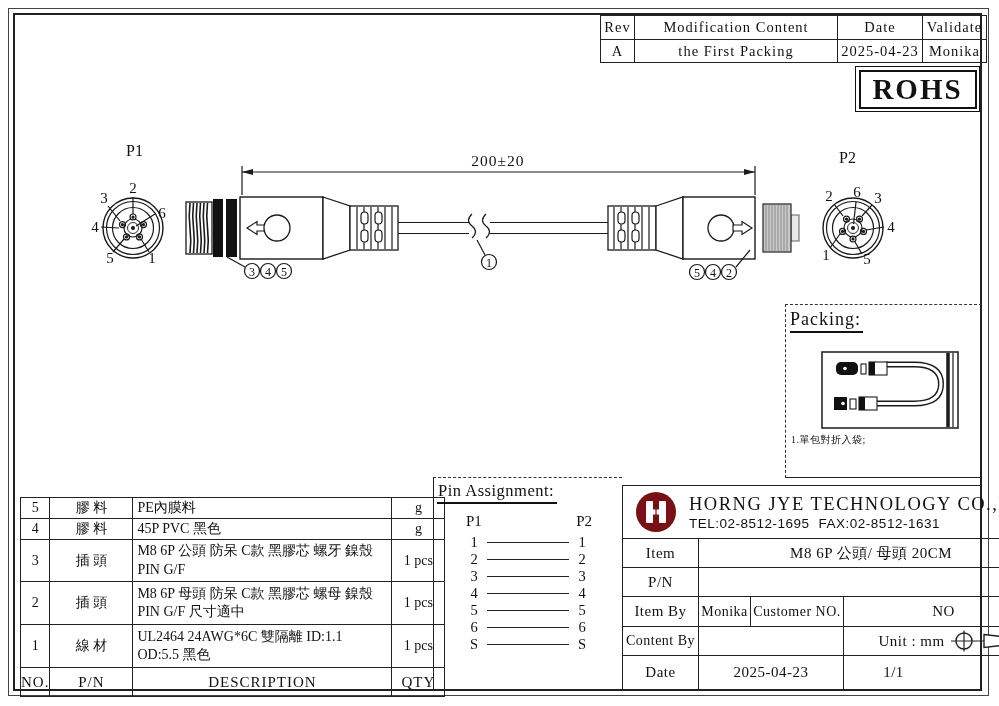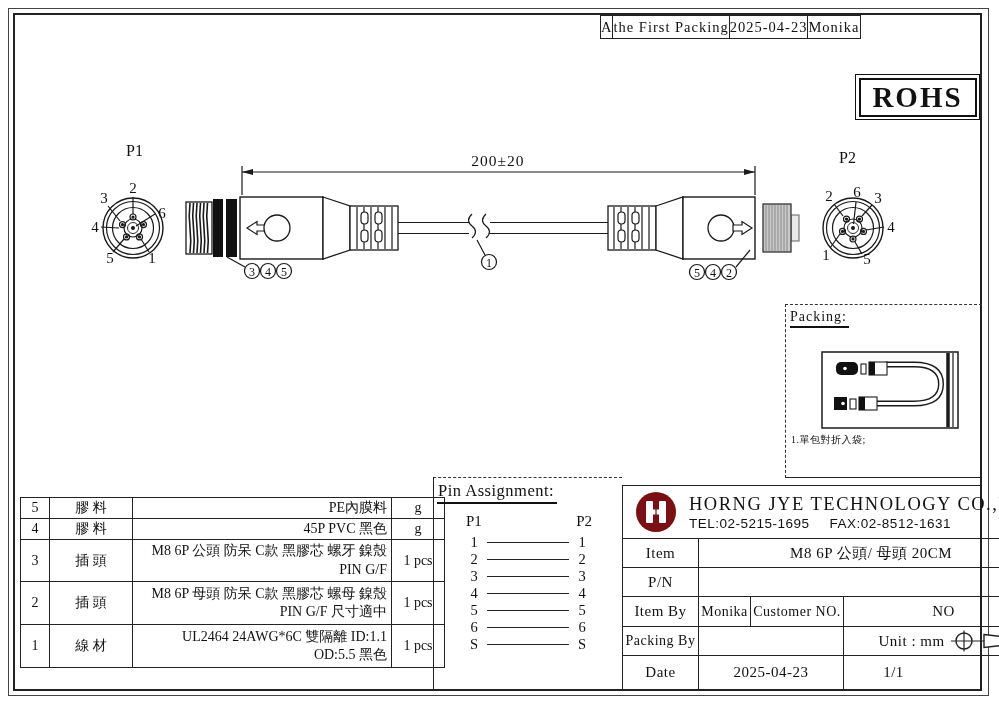--- a/index.html
+++ b/index.html
@@ -13,38 +13,38 @@
   .border-outer{left:8px;top:8px;width:981px;height:688px;border:1px solid #444;}
   .border-inner{left:13px;top:13px;width:969px;height:678px;border:2px solid #222;}
 
   
   table{border-collapse:collapse;table-layout:fixed;}
   td,th{border:1.5px solid #222;font-weight:normal;padding:0;overflow:hidden;}
   .rev-table{left:600px;top:15px;}
   .rev-table td{font-size:14.5px;text-align:center;letter-spacing:1px;}
 
   
-  .rohs-box{left:855px;top:74px;width:125px;height:46px;border:1.5px solid #111;padding:2.5px;}
+  .rohs-box{left:855px;top:66px;width:125px;height:46px;border:1.5px solid #111;padding:2.5px;}
   .rohs-inner{width:100%;height:100%;border:2.5px solid #111;box-sizing:border-box;
     display:flex;align-items:center;justify-content:center;
     font-size:29px;font-weight:bold;letter-spacing:2px;}
 
   
   .packing-box{left:785px;top:304px;width:197px;height:174px;
     border-top:1.5px dashed #333;border-left:1.5px dashed #333;border-bottom:1.5px solid #222;}
-  .packing-title{display:inline-block;margin:4px 0 0 4px;font-size:14px;letter-spacing:1px;
+  .packing-title{display:inline-block;margin:4px 0 0 4px;font-size:18px;letter-spacing:1px;
     border-bottom:2.5px solid #111;padding:0 2px 1px 0;}
   .packing-note{position:absolute;left:5px;font-size:10px;letter-spacing:0.5px;white-space:nowrap;}
   .packing-note.n1{top:128px;}
   .packing-note.n2{top:148px;}
 
   
   .bom-table{left:20px;top:497px;}
   .bom-table td{font-size:14px;text-align:center;}
-  .bom-table td.desc{text-align:right;padding:0 4px;line-height:1.32;}
+  .bom-table td.desc{text-align:left;padding:0 4px;line-height:1.32;}
   .bom-table tr.hdr td{font-size:15px;letter-spacing:1px;}
 
   
   .pin-box{left:433px;top:477px;width:189px;height:213px;
     border-top:1.5px dashed #333;border-left:1.5px solid #222;}
   .pin-title{display:inline-block;margin:3px 0 0 3px;font-size:16.5px;letter-spacing:0.5px;
     border-bottom:2.5px solid #111;padding:0 3px 1px 1px;white-space:nowrap;}
   .pin-heads{display:flex;margin:9px 30px 4px 32px;justify-content:space-between;font-size:15px;}
   .pin-row{display:flex;align-items:center;height:17px;padding:0 34px;font-size:14.5px;}
   .pin-row .lbl{width:12px;text-align:center;}
@@ -56,34 +56,40 @@
     display:grid;grid-template-rows:53px 29px 29px 30px 29px 33.5px;}
   .tb-row{display:grid;border-bottom:1.5px solid #222;}
   .tb-row:last-child{border-bottom:none;}
   .tb-cell{border-right:1.5px solid #222;display:flex;align-items:center;justify-content:center;
     font-size:15px;letter-spacing:0.5px;box-sizing:border-box;}
   .tb-cell:last-child{border-right:none;}
   .company-row{display:flex;align-items:center;border-bottom:1.5px solid #222;padding-left:12px;}
   .company-text{margin-left:12px;}
   .company-name{font-size:18.5px;letter-spacing:1.5px;white-space:nowrap;}
   .telfax{font-family:"Liberation Sans","DejaVu Sans",sans-serif;font-size:13.5px;letter-spacing:0.5px;margin-top:1px;}
-  .telfax .fax{margin-left:20px;}
+  .telfax .fax{margin-left:9px;}
   .unit-cell{gap:6px;}
 
   svg text{font-family:"Liberation Serif","DejaVu Serif",serif;fill:#111;}
   .overlay-svg{left:0;top:0;pointer-events:none;}
 </style>
 </head>
 <body>
 
 <div class="abs border-outer"></div>
 <div class="abs border-inner"></div>
 
 <table class="abs rev-table">
   <tbody>
+      <tr>
+    <td style="width:33px;height:23px">Rev</td>
+    <td style="width:202px">Modification Content</td>
+    <td style="width:84px">Date</td>
+    <td style="width:63px">Validate</td>
+  </tr>
   <tr>
     <td style="height:22px">A</td>
     <td>the First Packing</td>
     <td>2025-04-23</td>
     <td>Monika</td>
   </tr>
 </tbody>
   </table>
 
 <div class="abs rohs-box">
@@ -119,20 +125,26 @@
     <td style="height:42px">2</td>
     <td>插 頭</td>
     <td class="desc">M8 6P 母頭 防呆 C款 黑膠芯 螺母 鎳殼 PIN G/F 尺寸適中</td>
     <td>1 pcs</td>
   </tr>
   <tr>
     <td style="height:42px">1</td>
     <td>線 材</td>
     <td class="desc">UL2464 24AWG*6C 雙隔離 ID:1.1 OD:5.5 黑色</td>
     <td>1 pcs</td>
+  </tr>
+  <tr class="hdr">
+    <td style="height:28px">NO.</td>
+    <td>P/N</td>
+    <td>DESCRIPTION</td>
+    <td>QTY</td>
   </tr>
 </tbody>
   </table>
 
 <div class="abs pin-box">
   <span class="pin-title">Pin Assignment:</span>
   <div class="pin-heads">
     <span>P1</span>
     <span>P2</span>
   </div>
@@ -178,40 +190,40 @@
     <svg width="42" height="42" viewBox="0 0 42 42">
       <circle cx="21" cy="21" r="20" fill="#7a1014"></circle>
       <rect x="11" y="10" width="7" height="22" rx="1" fill="#fff"></rect>
       <rect x="24" y="10" width="7" height="22" rx="1" fill="#fff"></rect>
       <rect x="17" y="18.5" width="8" height="5" fill="#fff"></rect>
       <rect x="20.4" y="10" width="1.2" height="22" fill="#7a1014"></rect>
     </svg>
     <div class="company-text">
       <div class="company-name">HORNG JYE TECHNOLOGY CO.,LTD.</div>
       <div class="telfax">
-        <span>TEL:02-5215-1695</span><span class="fax">FAX:02-8512-1631</span>
+        <span>TEL:02-8512-1695</span><span class="fax">FAX:02-8512-1631</span>
       </div>
     </div>
   </div>
   <div class="tb-row" style="grid-template-columns:76px 1fr">
     <div class="tb-cell">Item</div>
     <div class="tb-cell">M8 6P 公頭/ 母頭 20CM</div>
   </div>
   <div class="tb-row" style="grid-template-columns:76px 1fr">
     <div class="tb-cell">P/N</div>
     <div class="tb-cell"></div>
   </div>
   <div class="tb-row" style="grid-template-columns:76px 52px 93px 1fr">
     <div class="tb-cell">Item By</div>
     <div class="tb-cell" style="font-size:14px">Monika</div>
     <div class="tb-cell" style="font-size:14px">Customer NO.</div>
     <div class="tb-cell">NO</div>
   </div>
   <div class="tb-row" style="grid-template-columns:76px 145px 1fr">
-    <div class="tb-cell" style="font-size:14px">Packing By</div>
+    <div class="tb-cell" style="font-size:14px">Content By</div>
     <div class="tb-cell"></div>
     <div class="tb-cell unit-cell">
       <span>Unit : mm</span>
       <svg width="58" height="22" viewBox="0 0 58 22">
         <line x1="0" y1="11" x2="58" y2="11" stroke="#222" stroke-width="1.2"></line>
         <circle cx="13" cy="11" r="8" fill="none" stroke="#222" stroke-width="1.4"></circle>
         <line x1="13" y1="0.5" x2="13" y2="21.5" stroke="#222" stroke-width="1.2"></line>
         <polygon points="33,4.5 55,7 55,15 33,17.5" fill="#fff" stroke="#222" stroke-width="1.4"></polygon>
       </svg>
     </div>

